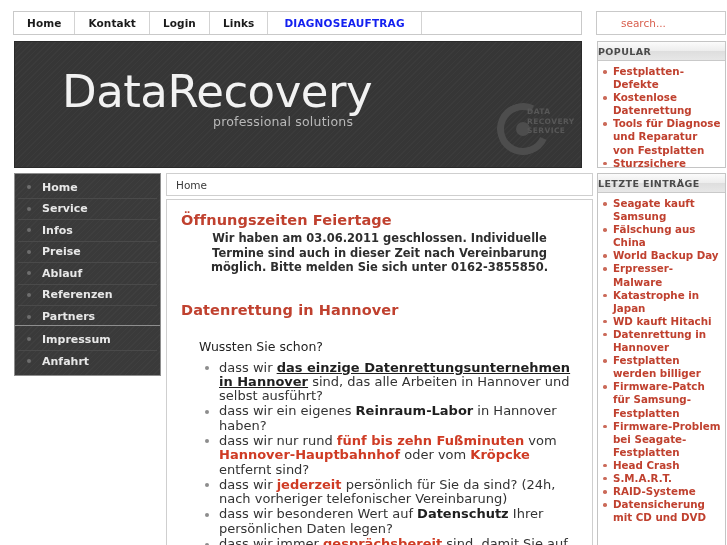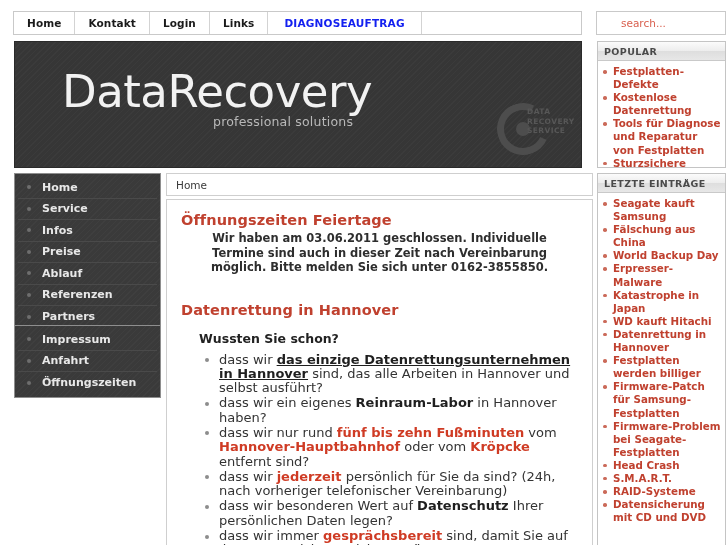--- a/index.html
+++ b/index.html
@@ -200,23 +200,23 @@
   .notice {
     text-align: center;
     font-size: 11.5px;
     font-weight: bold;
     color: #2e2e2e;
     line-height: 14.5px;
     padding: 0 8px;
   }
   .c-h3 {
     font-size: 12.5px;
-    font-weight: bold;
+    font-weight: normal;
     color: #222222;
-    margin-top: 13px;
+    margin-top: 21px;
     margin-bottom: 7px;
     padding-left: 18px;
   }
   .facts {
     list-style: none;
     padding-left: 23px;
   }
   .facts li {
     position: relative;
     font-size: 13px;
@@ -244,21 +244,21 @@
     width: 129px;
     border: 1px solid #c4c4c4;
     background: #ffffff;
   }
   .rbox-pop { top: 41px; height: 127px; overflow: hidden; }
   .rbox-new { top: 173px; height: 372px; overflow: hidden; border-bottom: none; }
   .rbox-head {
     height: 19px;
     display: flex;
     align-items: center;
-    padding-left: 6px;
+    padding-left: 0;
     font-size: 9.5px;
     font-weight: bold;
     color: #4a4a4a;
     letter-spacing: 0.4px;
     background: linear-gradient(to bottom, #fbfbfb 0%, #ededed 48%, #dedede 52%, #e7e7e7 100%);
     border-bottom: 1px solid #c9c9c9;
     text-align: right;
   }
   .rlist {
     list-style: none;
@@ -332,23 +332,20 @@
         <span>Partners</span>
       </div>
   </nav>
 
   <nav class="lnav lnav-b">
     <div class="lnav-item">
         <span>Impressum</span>
       </div>
     <div class="lnav-item">
         <span>Anfahrt</span>
-      </div>
-    <div class="lnav-item">
-        <span>Öffnungszeiten</span>
       </div>
   </nav>
 
   <div class="crumb">
     <span>Home</span>
   </div>
 
   <main class="content">
     <h2 class="c-h2">Öffnungszeiten Feiertage</h2>
     <p class="notice">Wir haben am 03.06.2011 geschlossen. Individuelle Termine sind auch in dieser Zeit nach Vereinbarung möglich. Bitte melden Sie sich unter 0162-3855850.</p>

